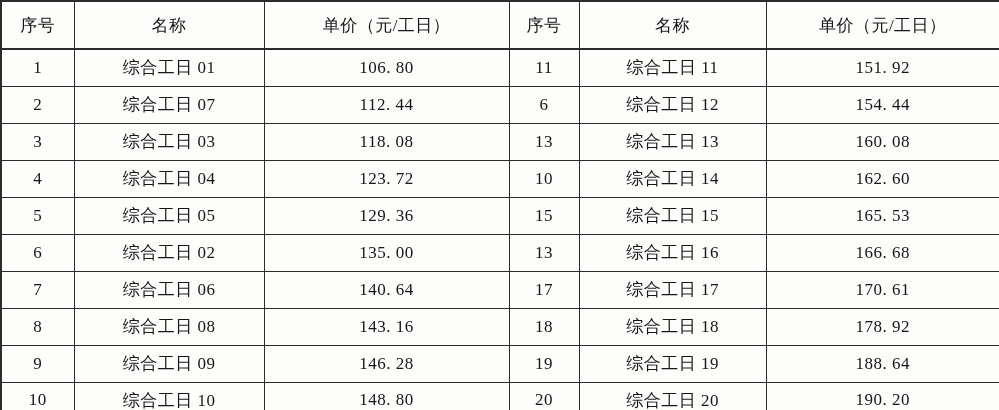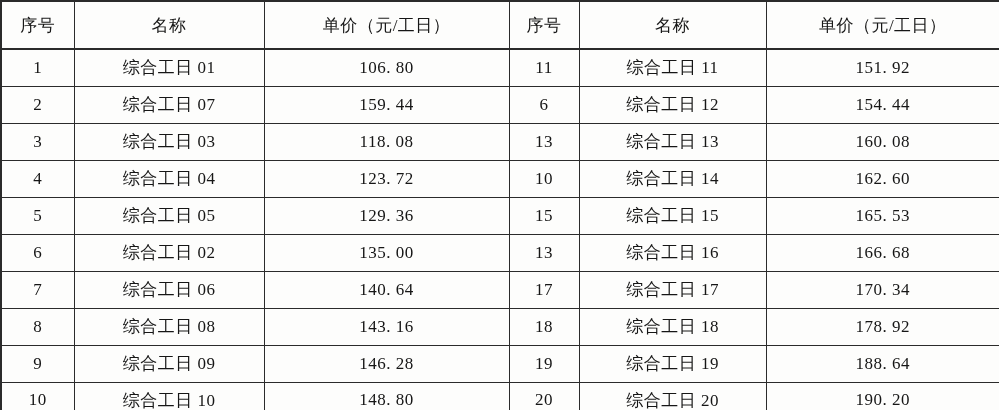--- a/index.html
+++ b/index.html
@@ -74,21 +74,21 @@
       <td class="num">1</td>
       <td class="name">综合工日 01</td>
       <td class="price">106. 80</td>
       <td class="num">11</td>
       <td class="name">综合工日 11</td>
       <td class="price">151. 92</td>
     </tr>
     <tr>
       <td class="num">2</td>
       <td class="name">综合工日 07</td>
-      <td class="price">159. 44</td>
+      <td class="price">112. 44</td>
       <td class="num">6</td>
       <td class="name">综合工日 12</td>
       <td class="price">154. 44</td>
     </tr>
     <tr>
       <td class="num">3</td>
       <td class="name">综合工日 03</td>
       <td class="price">118. 08</td>
       <td class="num">13</td>
       <td class="name">综合工日 13</td>
@@ -117,21 +117,21 @@
       <td class="num">13</td>
       <td class="name">综合工日 16</td>
       <td class="price">166. 68</td>
     </tr>
     <tr>
       <td class="num">7</td>
       <td class="name">综合工日 06</td>
       <td class="price">140. 64</td>
       <td class="num">17</td>
       <td class="name">综合工日 17</td>
-      <td class="price">170. 34</td>
+      <td class="price">170. 61</td>
     </tr>
     <tr>
       <td class="num">8</td>
       <td class="name">综合工日 08</td>
       <td class="price">143. 16</td>
       <td class="num">18</td>
       <td class="name">综合工日 18</td>
       <td class="price">178. 92</td>
     </tr>
     <tr>

